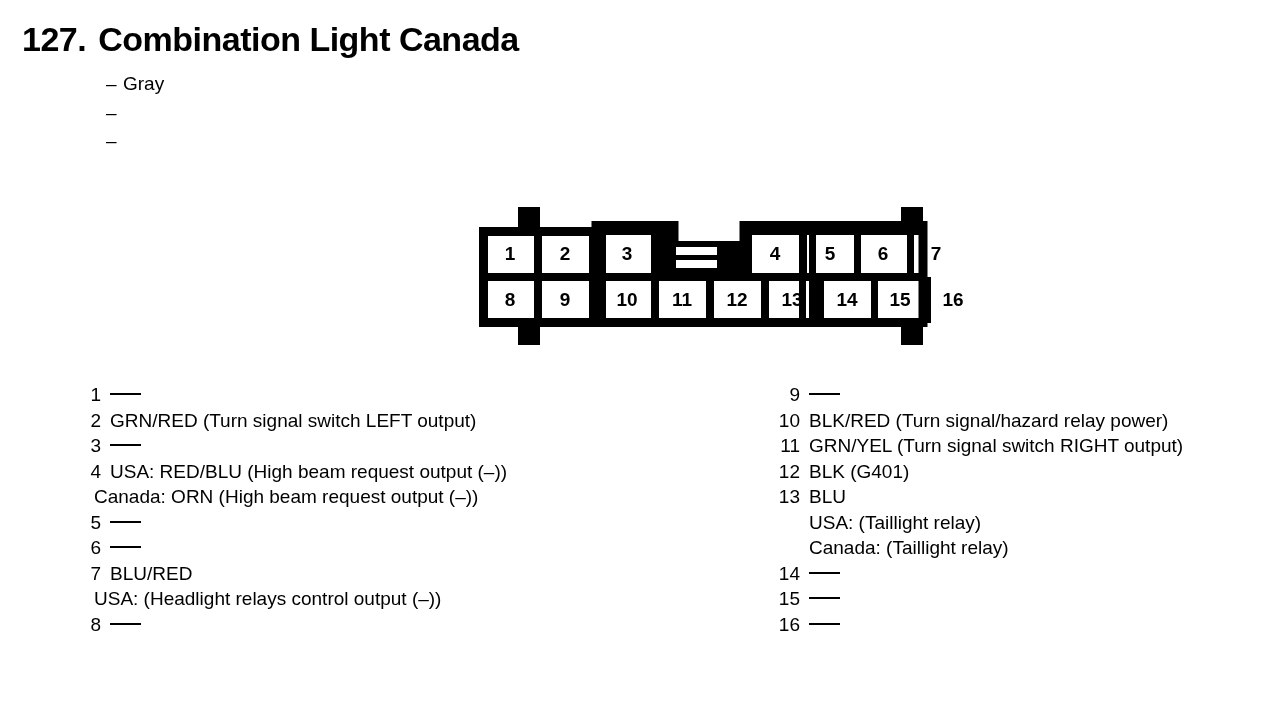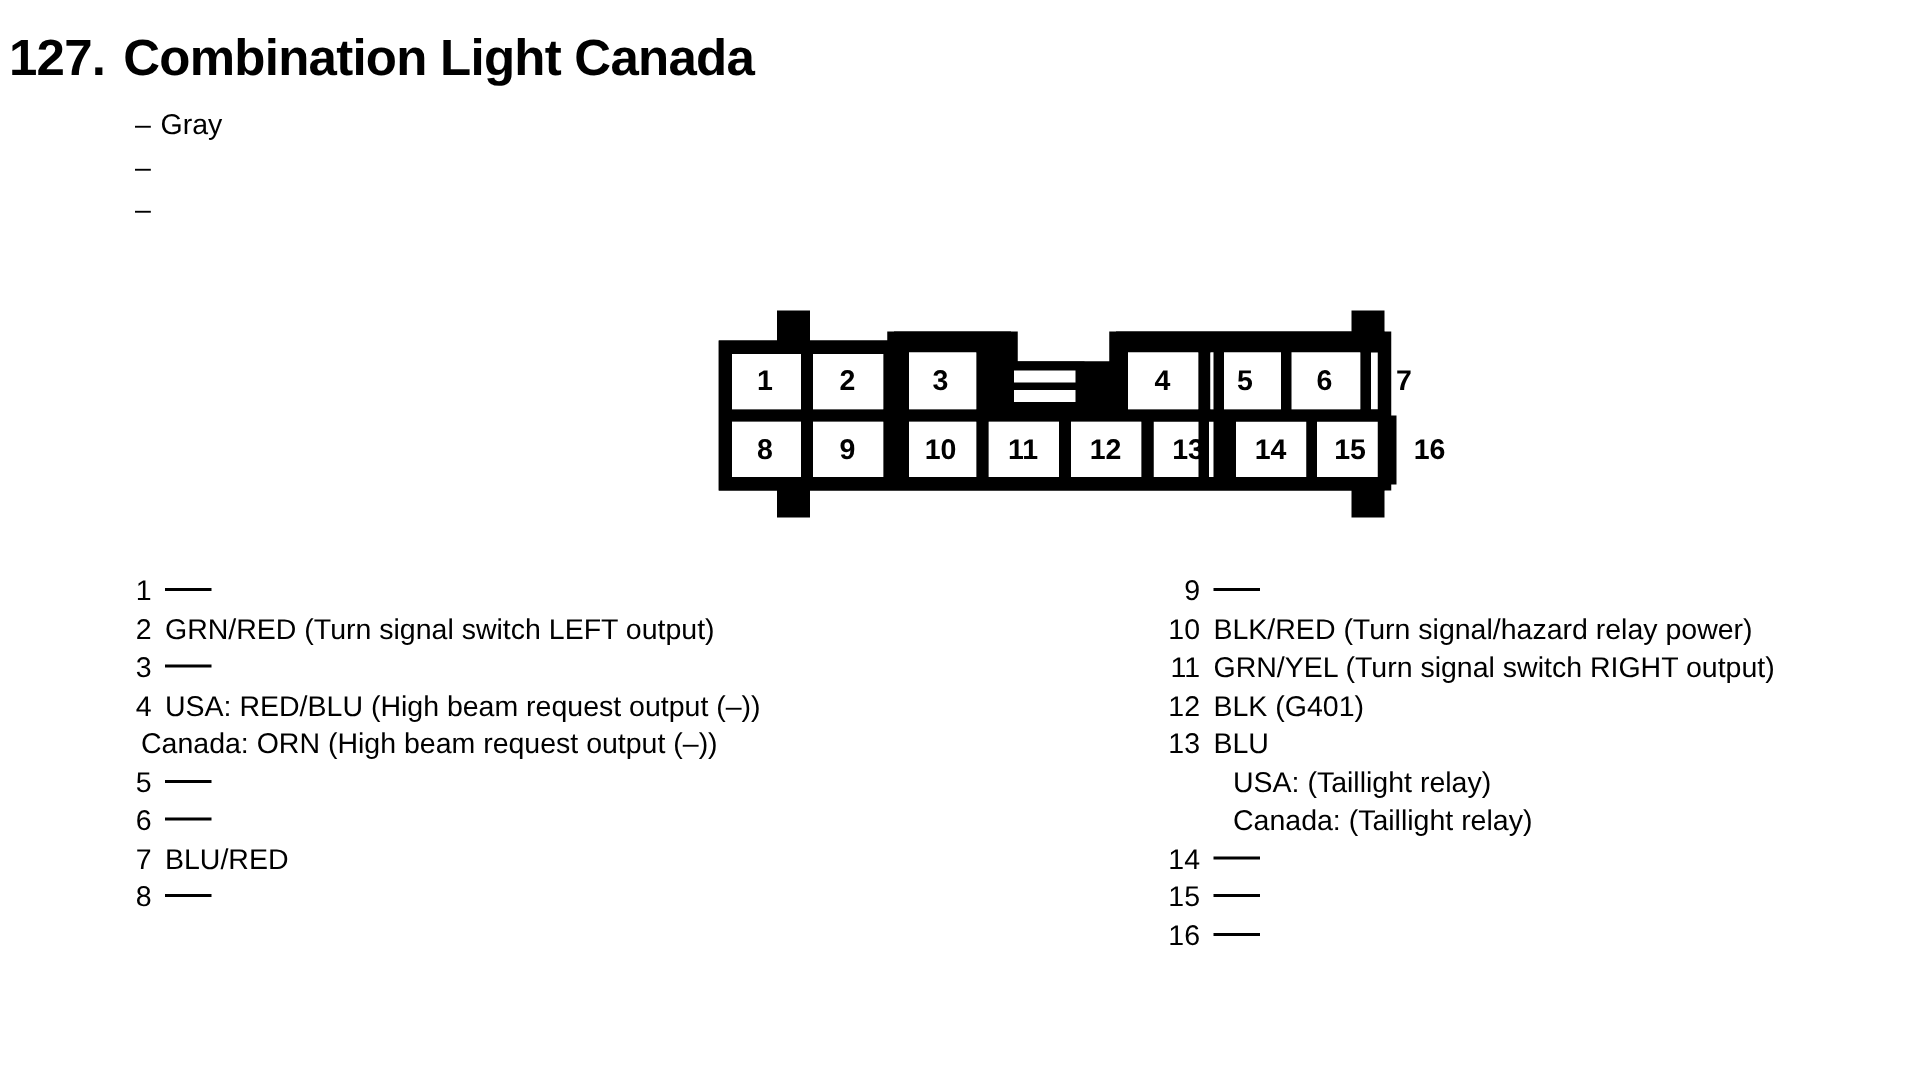--- a/index.html
+++ b/index.html
@@ -12,21 +12,21 @@
     height: 712px;
     position: relative;
     font-family: "Liberation Sans", sans-serif;
     color: #000000;
     overflow: hidden;
   }
 
   
   #page-header {
     position: absolute;
-    left: 6px;
+    left: 22px;
     top: 22px;
     width: 800px;
   }
   #title-row {
     display: flex;
     align-items: baseline;
     font-size: 34px;
     font-weight: bold;
     letter-spacing: -0.5px;
     line-height: 1.0;
@@ -105,21 +105,21 @@
     height: 0;
     border-top: 2.5px solid #000;
     position: relative;
     top: -6px;
   }
 
   .pin-subline {
     white-space: nowrap;
   }
   #pin-column-left  .pin-subline { margin-left: 6px; }
-  #pin-column-right .pin-subline { margin-left: 44px; }
+  #pin-column-right .pin-subline { margin-left: 31px; }
 </style>
 </head>
 <body>
 
 <div id="page-header">
   <div id="title-row">
     <span id="title-number">127.</span>
     <span id="title-text">Combination Light Canada</span>
   </div>
   <div id="subtitle-list">
@@ -288,20 +288,21 @@
       <div class="pin-firstline">
         <span class="pin-num">6</span>
         <span class="pin-dash"></span>
       </div>
     </div>
     <div class="pin-entry">
       <div class="pin-firstline">
         <span class="pin-num">7</span>
         <span class="pin-desc">BLU/RED</span>
       </div>
+      <div class="pin-subline">USA: (Headlight relays control output (–))</div>
     </div>
     <div class="pin-entry">
       <div class="pin-firstline">
         <span class="pin-num">8</span>
         <span class="pin-dash"></span>
       </div>
     </div>
   </div>
 
 <div class="pin-column" id="pin-column-right">

